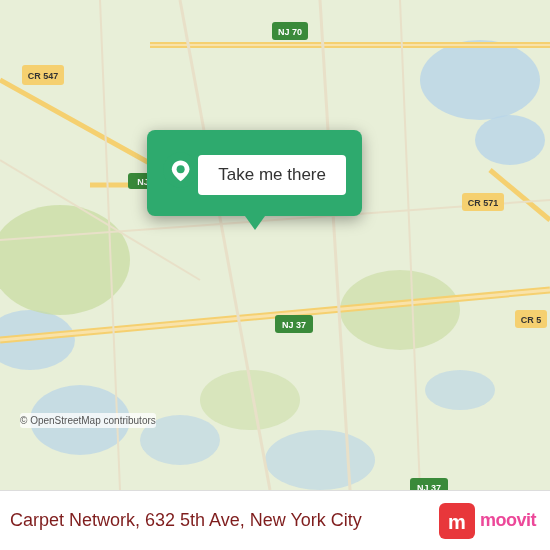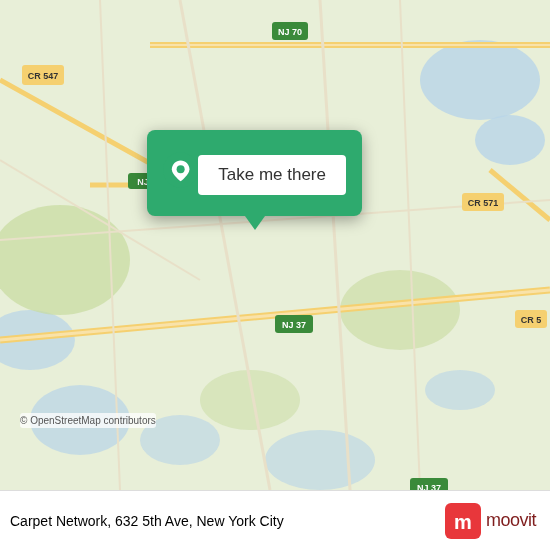--- a/index.html
+++ b/index.html
@@ -76,40 +76,40 @@
       height: 60px;
       background: white;
       display: flex;
       align-items: center;
       justify-content: space-between;
       padding: 0 14px 0 10px;
       border-top: 1px solid #ddd;
     }
 
     #address-text {
-      font-size: 14px;
-      color: #000000;
+      font-size: 18px;
+      color: #7f1d1d;
       text-align: right;
     }
 
     #moovit-logo {
       display: flex;
       align-items: center;
       gap: 5px;
     }
 
     #moovit-m {
       width: 36px;
       height: 36px;
     }
 
     #moovit-text {
       font-size: 18px;
-      font-weight: normal;
-      color: #7f1d1d;
+      font-weight: bold;
+      color: #ec4899;
       letter-spacing: -0.5px;
     }
 
     #osm-credit {
       position: absolute;
       bottom: 62px;
       left: 8px;
       font-size: 10px;
       color: #555;
       background: rgba(255,255,255,0.75);

